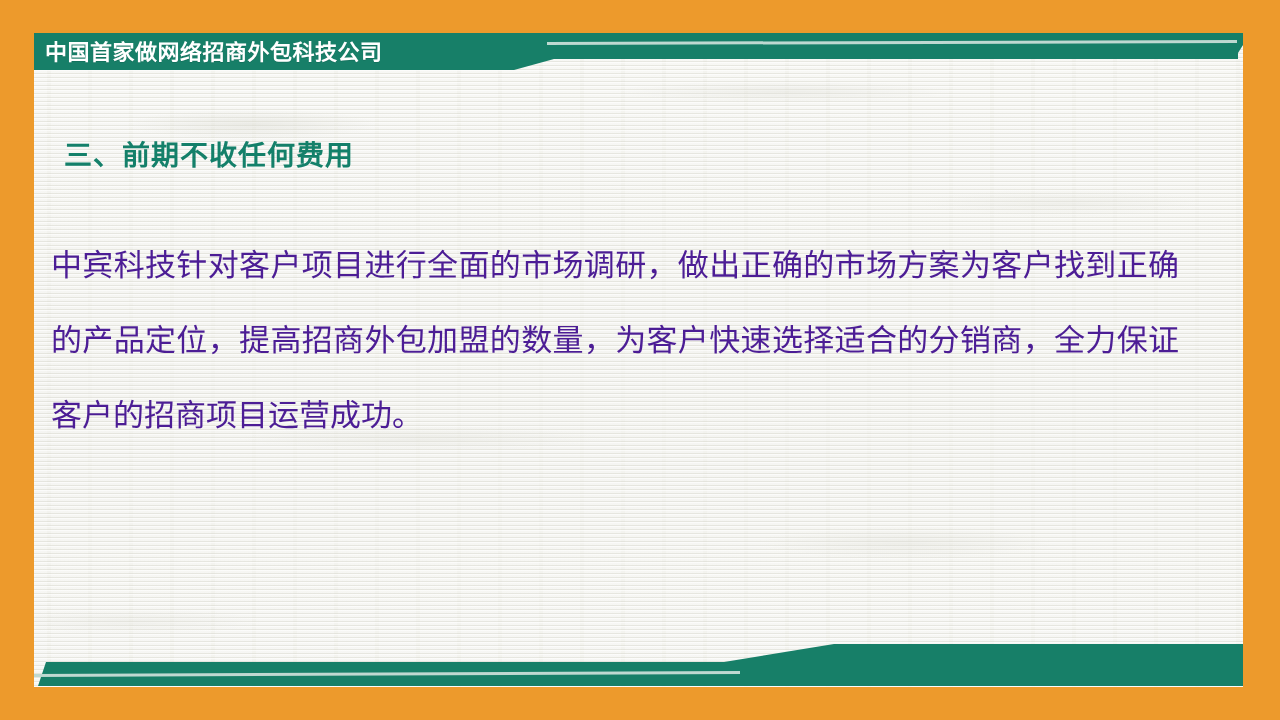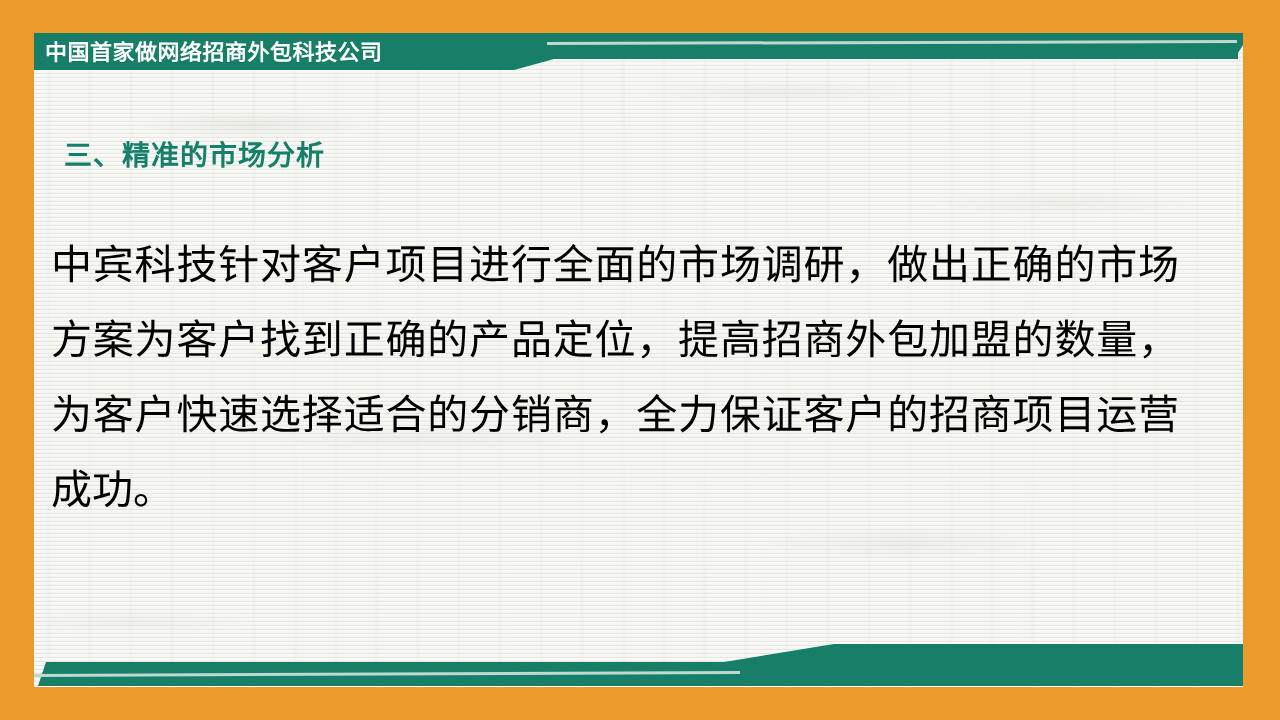--- a/index.html
+++ b/index.html
@@ -94,23 +94,23 @@
     letter-spacing: 1px;
     white-space: nowrap;
   }
 
   
   #body-copy {
     position: absolute;
     left: 51px;
     top: 228px;
     width: 1128px;
-    color: #000000;
+    color: #4c1d95;
     font-family: "Liberation Serif", "DejaVu Serif", serif;
-    font-size: 41px;
+    font-size: 31px;
     line-height: 75px;
     text-align: justify;
     text-justify: inter-ideograph;
   }
   #body-copy p { margin: 0; }
 
   
   #footer-ribbon {
     position: absolute;
     left: 34px;
@@ -144,21 +144,21 @@
     <svg width="1209" height="42" viewBox="0 0 1209 42" xmlns="http://www.w3.org/2000/svg">
 
       <path d="M0,0 L1209,0 L1209,12 L1204,20 L1204,26 L520,26 L480,37 L0,37 Z" fill="#177F68"></path>
 
       <path d="M513,9 L1203,7 L1203,10 L513,12 Z" fill="#BFD9D1"></path>
     </svg>
   </div>
 
   <div id="header-title">中国首家做网络招商外包科技公司</div>
 
-  <div id="section-heading">三、精准的市场分析</div>
+  <div id="section-heading">三、前期不收任何费用</div>
 
   <div id="body-copy">
     <p>中宾科技针对客户项目进行全面的市场调研，做出正确的市场方案为客户找到正确的产品定位，提高招商外包加盟的数量，为客户快速选择适合的分销商，全力保证客户的招商项目运营成功。</p>
   </div>
 
   <div id="footer-ribbon">
     <svg width="1209" height="47" viewBox="0 0 1209 47" xmlns="http://www.w3.org/2000/svg">
       <path d="M1209,4 L800,4 L690,22 L12,22 L4,46 L1209,46 Z" fill="#177F68"></path>
 
       <path d="M0,34 L706,31 L706,34 L0,37 Z" fill="#BFD9D1"></path>

